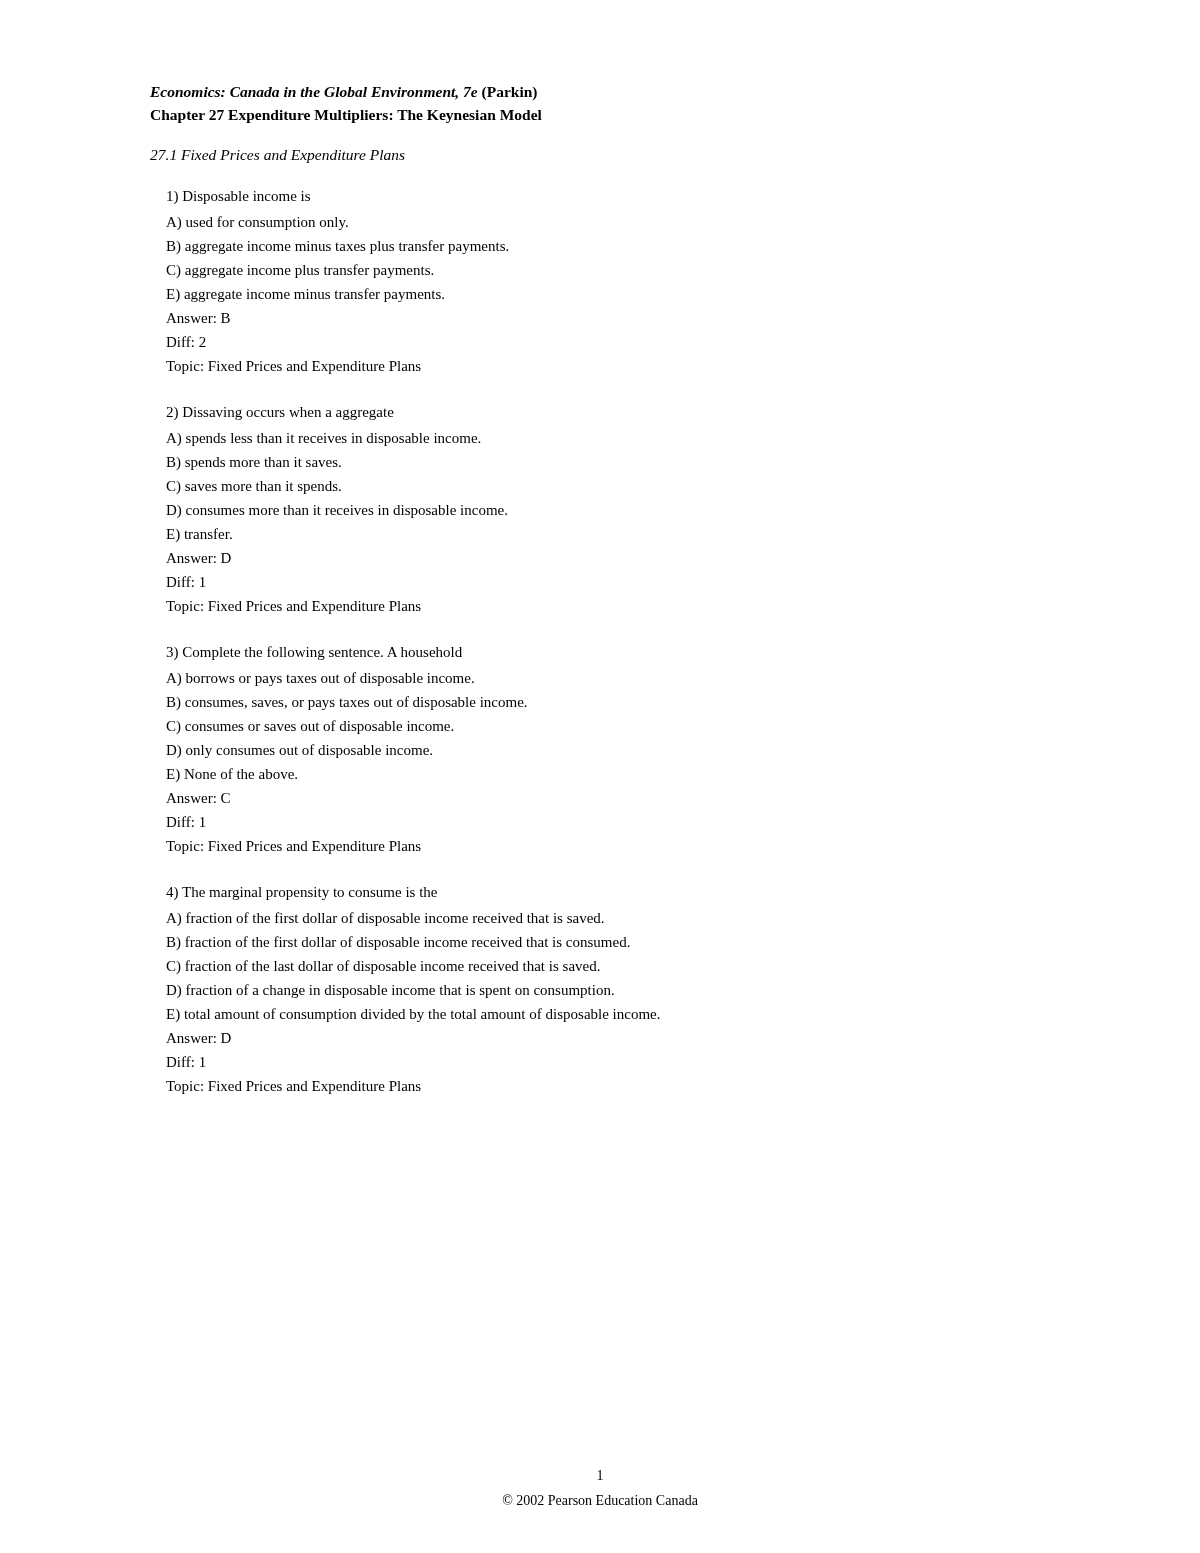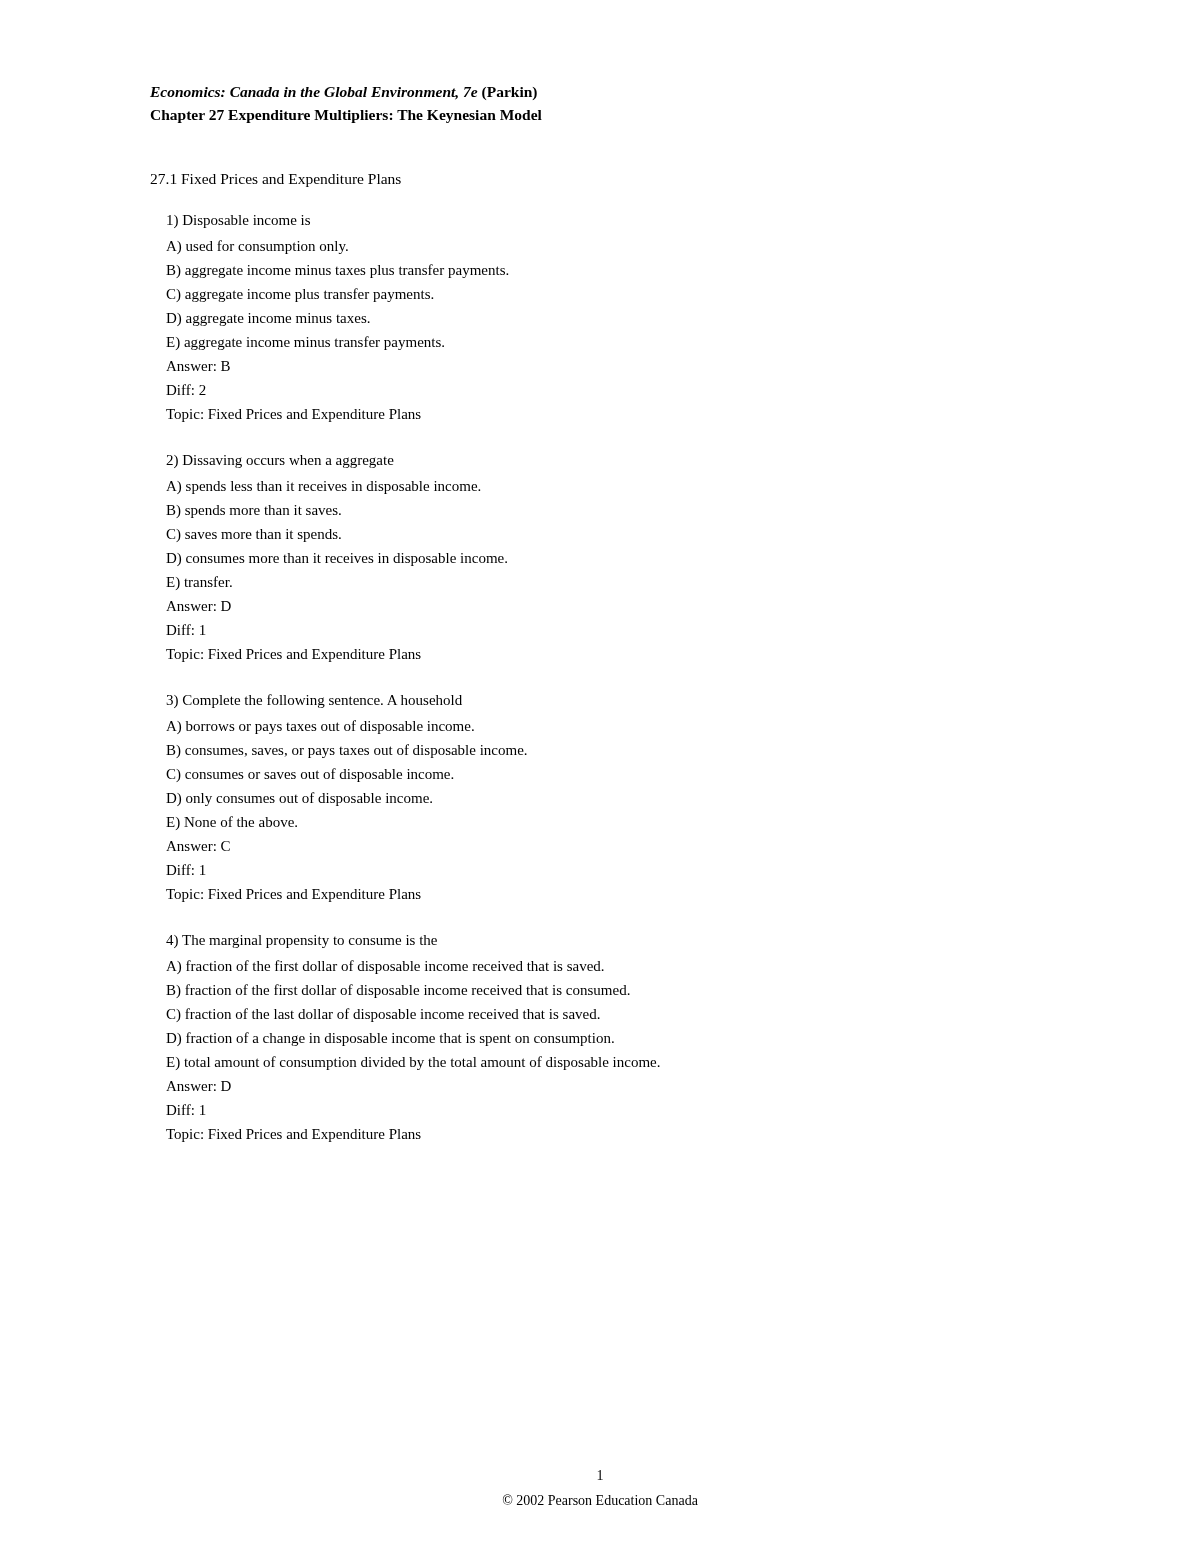--- a/index.html
+++ b/index.html
@@ -20,21 +20,21 @@
 
     .page-container {
       width: 900px;
       margin: 0 auto;
       padding: 80px 0 80px 0;
       position: relative;
       min-height: 1553px;
     }
 
     .header {
-      margin-bottom: 40px;
+      margin-bottom: 16px;
     }
 
     .header-line1 {
       font-style: italic;
       font-weight: bold;
       font-size: 15.5px;
       line-height: 1.5;
     }
 
     .header-line1 span.normal {
@@ -46,20 +46,21 @@
       font-style: normal;
       font-weight: bold;
       font-size: 15.5px;
       line-height: 1.5;
     }
 
     .section-title {
       font-size: 15.5px;
       margin-bottom: 18px;
       line-height: 1.5;
+      font-style: italic;
     }
 
     .question-block {
       margin-bottom: 22px;
       margin-left: 16px;
     }
 
     .question-text {
       font-size: 15px;
       line-height: 1.6;
@@ -112,24 +113,20 @@
     </div>
     <div class="option">
       <span>B)</span>
       <span>aggregate income minus taxes plus transfer payments.</span>
     </div>
     <div class="option">
       <span>C)</span>
       <span>aggregate income plus transfer payments.</span>
     </div>
     <div class="option">
-      <span>D)</span>
-      <span>aggregate income minus taxes.</span>
-    </div>
-    <div class="option">
       <span>E)</span>
       <span>aggregate income minus transfer payments.</span>
     </div>
     <div class="meta">Answer:  B</div>
     <div class="meta">Diff:  2</div>
     <div class="meta">Topic:  Fixed Prices and Expenditure Plans</div>
   </div>
 
   <div class="question-block">
     <div class="question-text">

